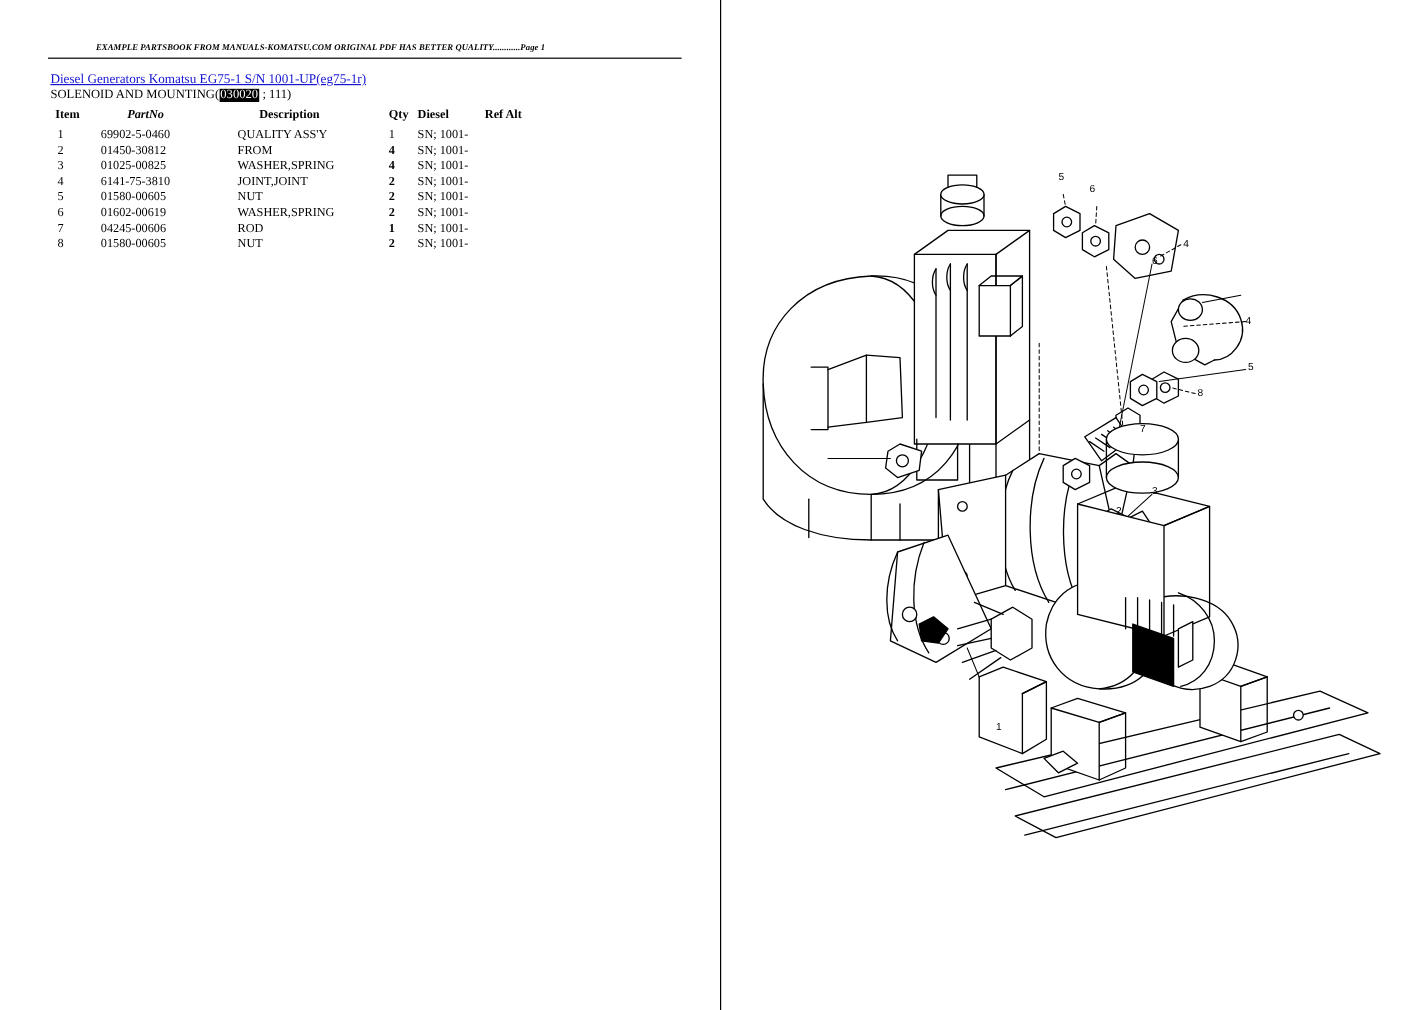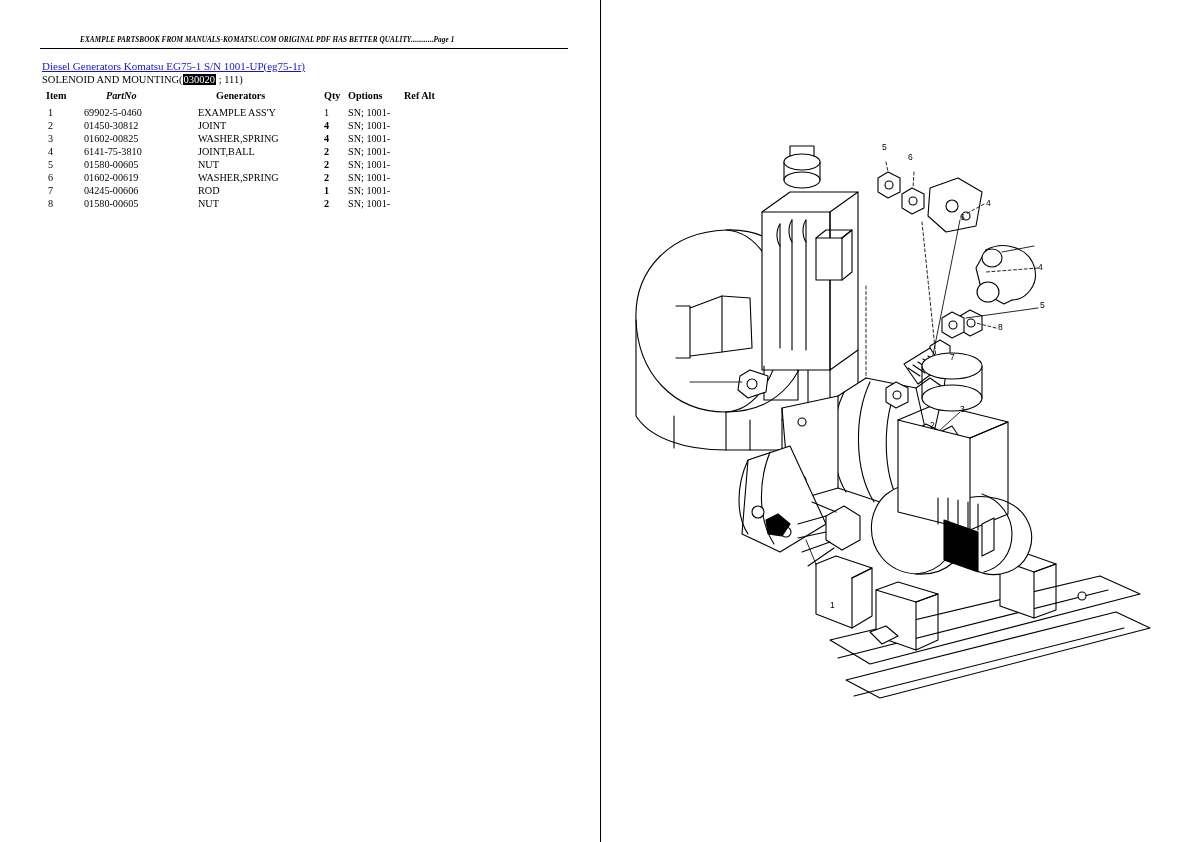--- a/index.html
+++ b/index.html
@@ -57,55 +57,55 @@
 
   <a class="link" href="#">Diesel Generators Komatsu EG75-1 S/N 1001-UP(eg75-1r)</a>
 
   <div class="subtitle"><span>SOLENOID AND MOUNTING(</span><span class="code">030020</span><span> ; 111)</span></div>
 
   <table class="tbl">
     <thead>
       <tr>
         <th class="c-item th-item">Item</th>
         <th class="c-part th-part">PartNo</th>
-        <th class="c-desc th-desc">Generators</th>
+        <th class="c-desc th-desc">Description</th>
         <th class="c-qty">Qty</th>
-        <th class="c-opt">Options</th>
+        <th class="c-opt">Diesel</th>
         <th class="c-ref">Ref Alt</th>
       </tr>
     </thead>
     <tbody id="parts-body">
         <tr>
           <td class="c-item">1</td>
           <td class="c-part">69902-5-0460</td>
-          <td class="c-desc">EXAMPLE ASS'Y</td>
+          <td class="c-desc">QUALITY ASS'Y</td>
           <td class="c-qty">1</td>
           <td class="c-opt">SN; 1001-</td>
           <td class="c-ref"></td>
         </tr>
         <tr>
           <td class="c-item">2</td>
           <td class="c-part">01450-30812</td>
-          <td class="c-desc">JOINT</td>
+          <td class="c-desc">FROM</td>
           <td class="c-qty td-qtyb">4</td>
           <td class="c-opt">SN; 1001-</td>
           <td class="c-ref"></td>
         </tr>
         <tr>
           <td class="c-item">3</td>
-          <td class="c-part">01602-00825</td>
+          <td class="c-part">01025-00825</td>
           <td class="c-desc">WASHER,SPRING</td>
           <td class="c-qty td-qtyb">4</td>
           <td class="c-opt">SN; 1001-</td>
           <td class="c-ref"></td>
         </tr>
         <tr>
           <td class="c-item">4</td>
           <td class="c-part">6141-75-3810</td>
-          <td class="c-desc">JOINT,BALL</td>
+          <td class="c-desc">JOINT,JOINT</td>
           <td class="c-qty td-qtyb">2</td>
           <td class="c-opt">SN; 1001-</td>
           <td class="c-ref"></td>
         </tr>
         <tr>
           <td class="c-item">5</td>
           <td class="c-part">01580-00605</td>
           <td class="c-desc">NUT</td>
           <td class="c-qty td-qtyb">2</td>
           <td class="c-opt">SN; 1001-</td>

